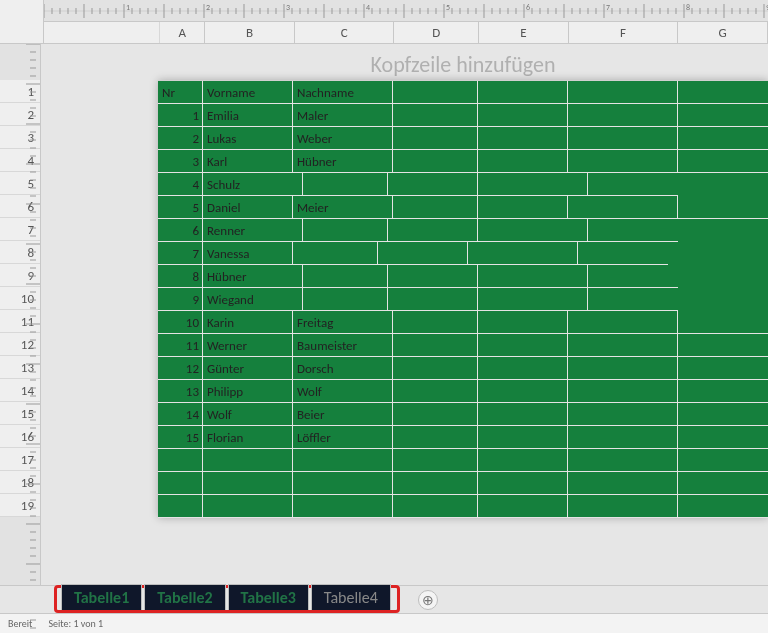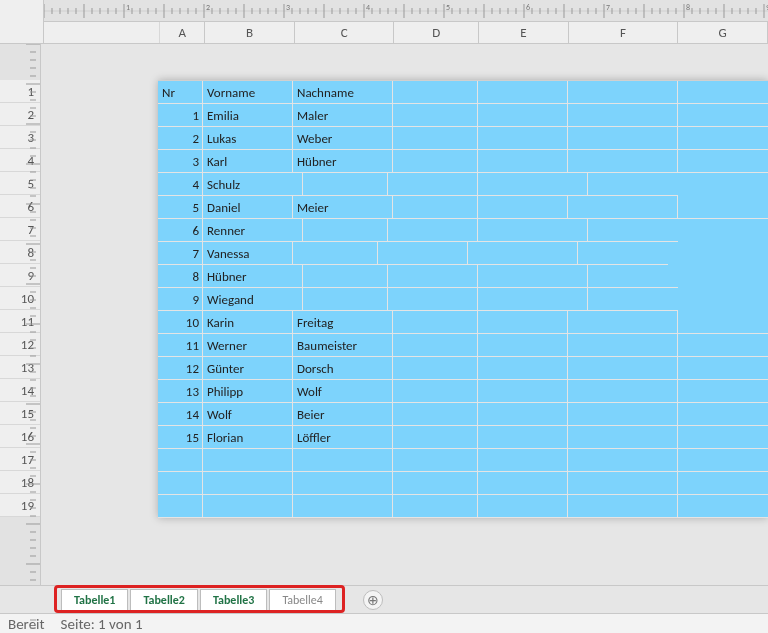--- a/index.html
+++ b/index.html
@@ -79,21 +79,21 @@
     height:36px; display:flex;
   }
   .header-placeholder .gutter{width:117px;}
   .header-placeholder .ph {
     flex:1; display:flex; align-items:flex-end; justify-content:center;
     color:#b0b0b0; font-size:22px; font-weight:400;
     padding-bottom:2px;
   }
 
   .page {
-    background:#7dd3fc;
+    background:#15803d;
     box-shadow: 0 0 8px rgba(0,0,0,.25);
     margin-left:117px;
     width: calc(45px + 90px + 100px + 85px + 90px + 110px + 90px);
     border-top:1px solid #d0d0d0;
   }
   .gridrow { display:flex; height:23px; }
   .cell {
     border-right:1px solid #e4e4e4;
     border-bottom:1px solid #e4e4e4;
     padding:0 4px;
@@ -116,44 +116,44 @@
     position:relative;
   }
   .tabgroup {
     display:flex; align-items:flex-end;
     border:3px solid #d22; border-radius:4px;
     padding:2px 4px 0 4px;
     height:28px;
   }
   .tab {
     padding:3px 12px 3px 12px;
-    background:#ffffff;
+    background:#0f172a;
     border:1px solid #bdbdbd;
     border-bottom:none;
     margin-right:2px;
-    font-size:12px;
+    font-size:16px;
     color:#217346;
     font-weight:700;
     cursor:pointer;
   }
   .tab.inactive{color:#888;font-weight:400;}
   .newtab {
     width:20px;height:20px;border-radius:50%;
     border:1px solid #bdbdbd; background:#f4f4f4;
     margin-left:18px; margin-bottom:3px;
     display:flex;align-items:center;justify-content:center;
     font-size:14px;color:#777;cursor:pointer;
   }
 
   
   .status {
     height:20px; background:#f3f3f3;
     border-top:1px solid #c8c8c8;
     display:flex; align-items:center;
-    padding:0 8px; font-size:15px; color:#666;
+    padding:0 8px; font-size:10px; color:#666;
     gap:16px;
   }
 </style>
 </head>
 <body>
 
 <div class="top-ruler-wrap">
   <div class="sel-all"></div>
   <svg width="724" height="22">
     <g stroke="#888" stroke-width="1">
@@ -380,20 +380,21 @@
         <div class="rh">16</div>
         <div class="rh">17</div>
         <div class="rh">18</div>
         <div class="rh">19</div>
       </div>
   </div>
 
   <div class="sheet-area">
     <div class="header-placeholder">
       <div class="gutter"></div>
+      <div class="ph">Kopfzeile hinzufügen</div>
     </div>
     <div style="display:flex;">
       <div style="width:0"></div>
       <div class="page" id="page">
           <div class="gridrow">
             <div class="cell c-A hdrcell" style="text-align: left; padding-left: 4px;">Nr</div>
             <div class="cell c-B hdrcell">Vorname</div>
             <div class="cell c-C hdrcell">Nachname</div>
             <div class="cell c-D hdrcell"></div>
             <div class="cell c-E hdrcell"></div>

